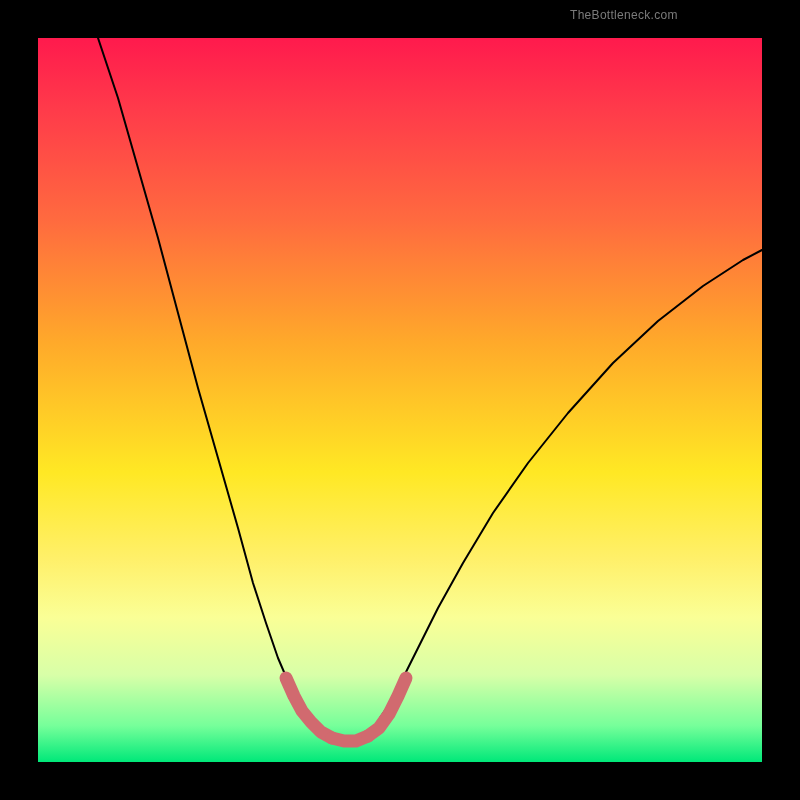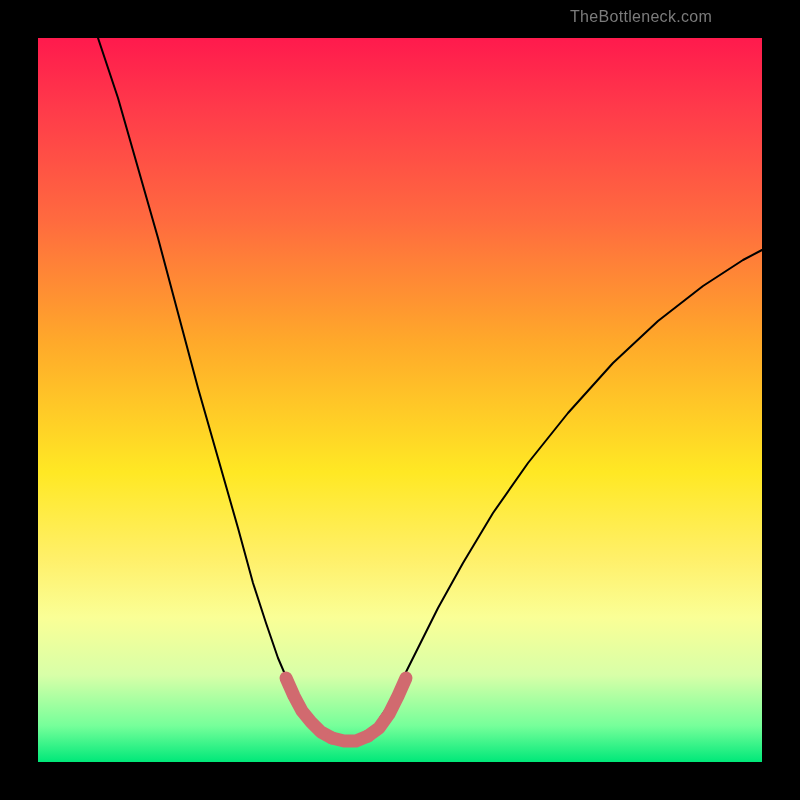--- a/index.html
+++ b/index.html
@@ -35,21 +35,21 @@
       #fff06a 72%,
       #faff96 80%,
       #d8ffa8 88%,
       #76ff9a 95%,
       #00e879 100%
     );
   }
   .watermark {
     position: absolute;
     color: #7b7b7b;
-    font-size: 16px;
+    font-size: 12px;
     font-weight: 500;
     letter-spacing: 0.3px;
   }
   svg.curve {
     position: absolute;
     top: 0;
     left: 0;
   }
 </style>
 </head>

